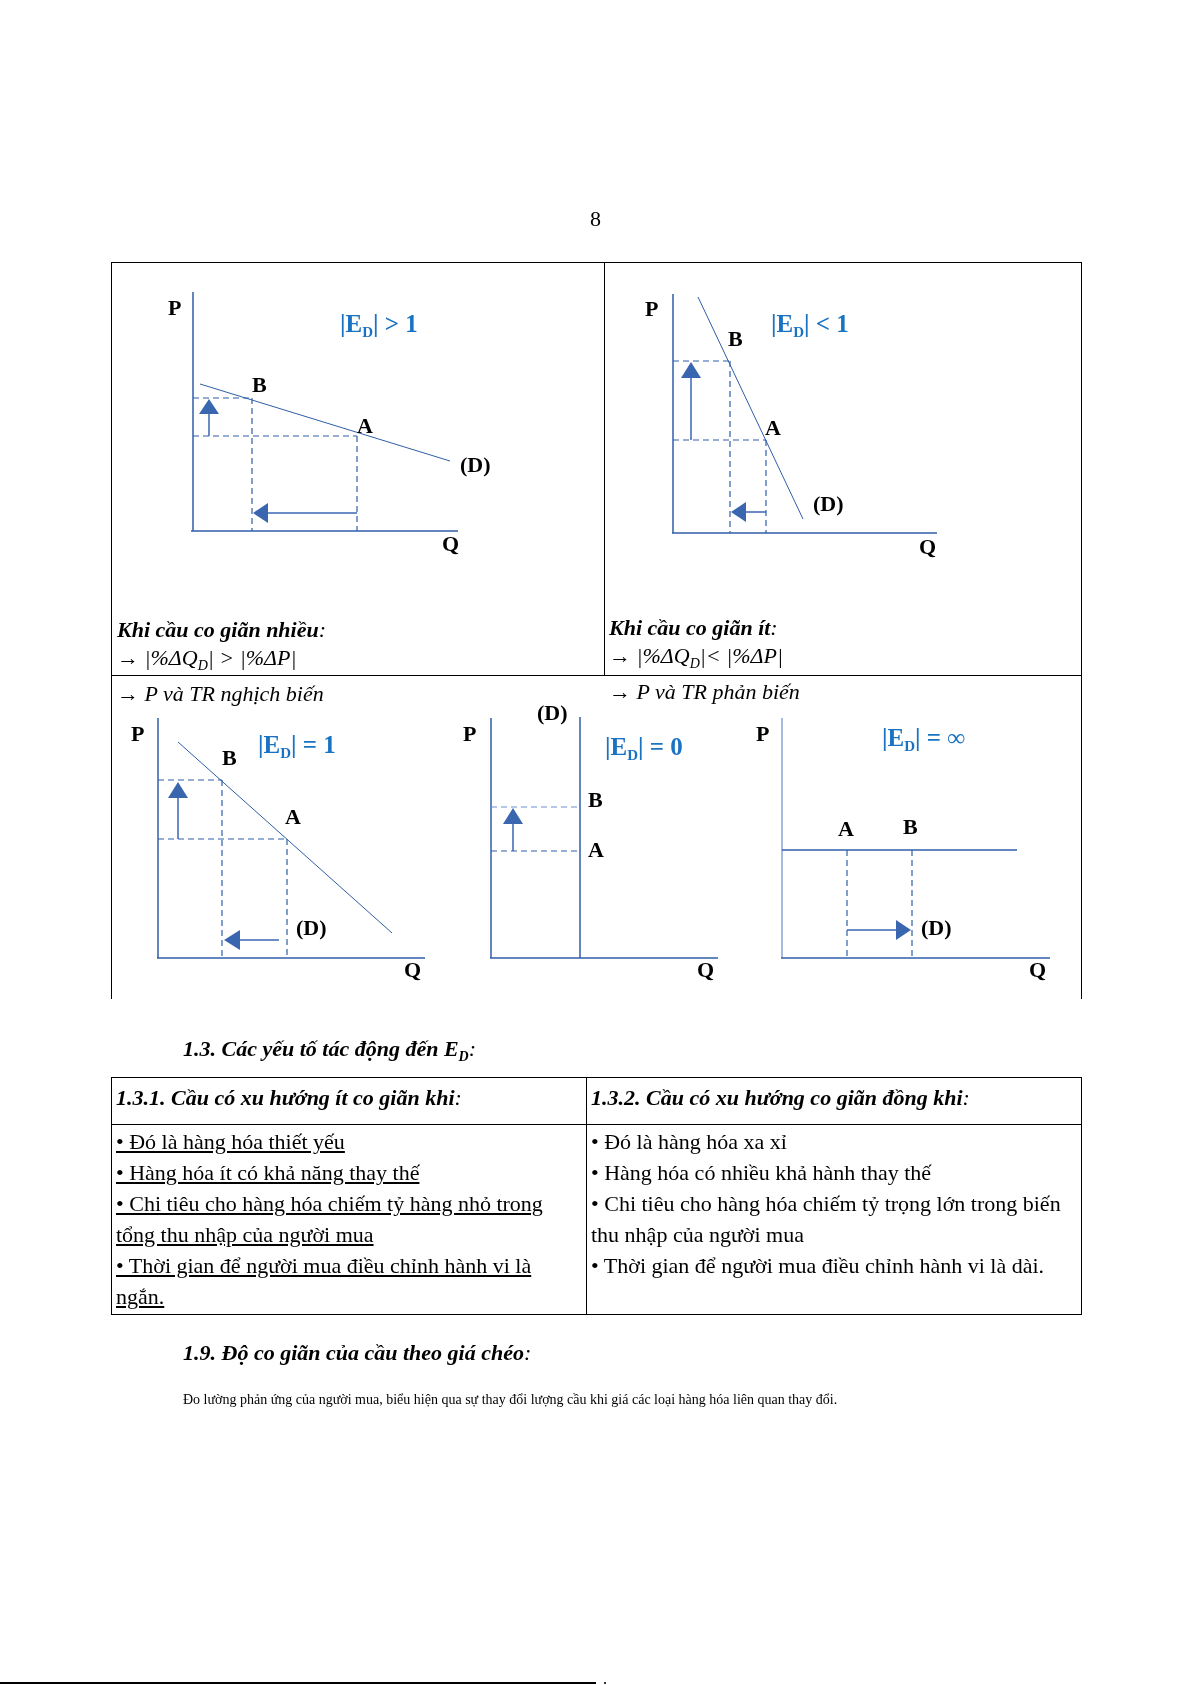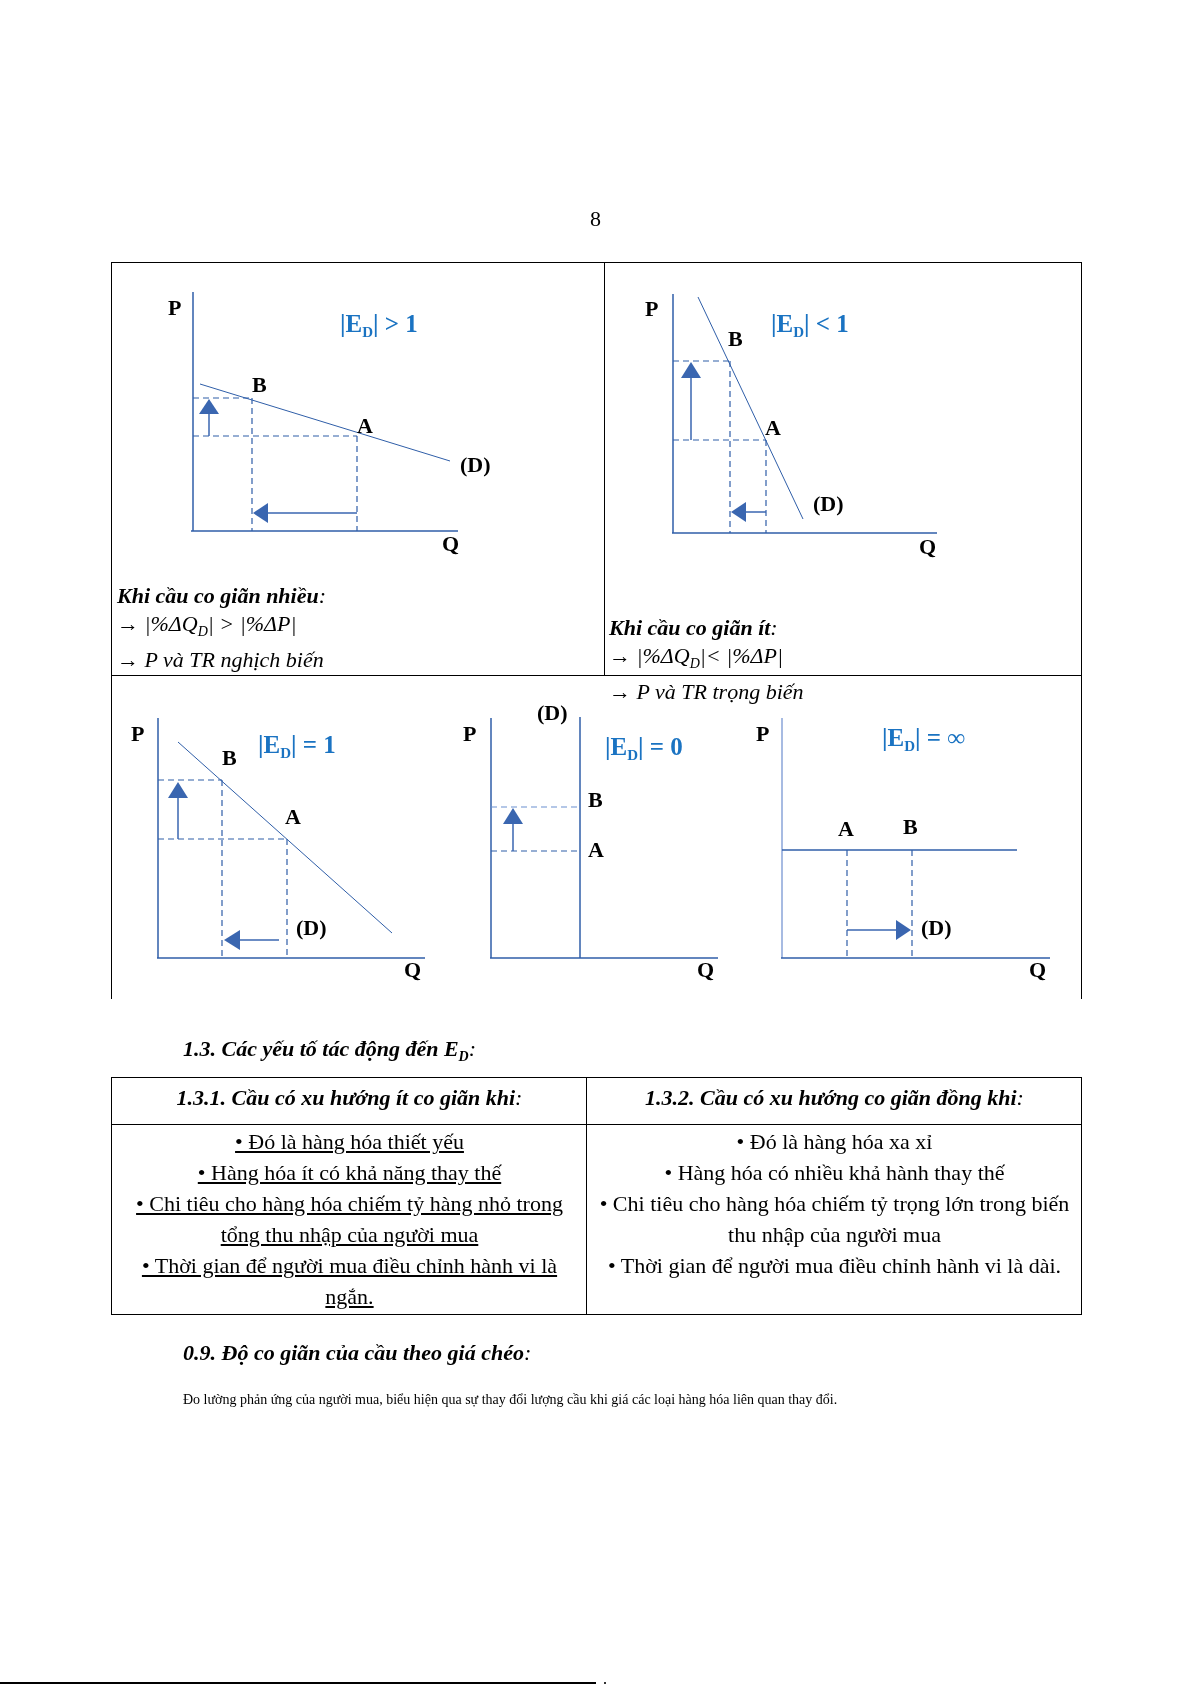--- a/index.html
+++ b/index.html
@@ -9,21 +9,21 @@
               font-size: 22px; }
   .vline { position: absolute; background: #000; }
   .hline { position: absolute; background: #000; }
   svg.fig { position: absolute; left: 0; top: 0; }
   .cap { position: absolute; font-style: italic; font-size: 22px; line-height: 28px; }
   .cap .title { font-weight: bold; }
   .section-h { position: absolute; font-style: italic; font-weight: bold; font-size: 22px; }
   table.factors { position: absolute; left: 111px; top: 1077px; width: 971px; border-collapse: collapse;
                   font-size: 22px; }
   table.factors td, table.factors th { border: 1px solid #000; vertical-align: top; padding: 1px 3px 2px 4px;
-                  line-height: 31px; text-align: center; }
+                  line-height: 31px; text-align: left; }
   table.factors th { font-weight: bold; font-style: italic; height: 40px; padding-top: 4px; }
   table.factors td.c1 { width: 467px; text-decoration: underline; }
   .para { position: absolute; left: 111px; top: 1384px; width: 970px; font-size: 14px; line-height: 32px; text-align: justify; }
   .footer-line { position: absolute; left: 0; top: 1682px; width: 596px; height: 2px; background: #000; }
   .footer-dot { position: absolute; left: 604px; top: 1682px; width: 2px; height: 2px; background: #333; }
   .axis-label { font-family: "Liberation Serif", serif; font-weight: bold; font-size: 22px; fill: #000; }
   .ed-label { font-family: "Liberation Serif", serif; font-weight: bold; font-size: 25px; fill: #1a73c2; }
   .ed-sub { font-size: 15px; }
 </style>
 </head>
@@ -132,29 +132,29 @@
     <polygon points="896,920 896,940 911,930" fill="#3a66b0"></polygon>
     <text class="axis-label" x="756" y="741">P</text>
     <text class="axis-label" x="1029" y="977">Q</text>
     <text class="axis-label" x="838" y="836">A</text>
     <text class="axis-label" x="903" y="834">B</text>
     <text class="axis-label" x="921" y="935">(D)</text>
     <text class="ed-label" x="882" y="746"><tspan>|E</tspan><tspan class="ed-sub" dy="5">D</tspan><tspan dy="-5">| = ∞</tspan></text>
   </g>
 </svg>
 
-<div class="cap" style="left:117px;top:582px;">
+<div class="cap" style="left:117px;top:616px;">
   <div><span class="title">Khi cầu co giãn nhiều</span><span>:</span></div>
   <div><span>→ |%ΔQ</span><sub style="font-size:14px">D</sub><span>| &gt; |%ΔP|</span></div>
   <div>→ P và TR nghịch biến</div>
 </div>
 <div class="cap" style="left:609px;top:582px;margin-top:32px;">
   <div><span class="title">Khi cầu co giãn ít</span><span>:</span></div>
   <div><span>→ |%ΔQ</span><sub style="font-size:14px">D</sub><span>|&lt; |%ΔP|</span></div>
-  <div>→ P và TR trọng biến</div>
+  <div>→ P và TR phản biến</div>
 </div>
 
 <div class="section-h" style="left:183px;top:1036px;">
   <span>1.3. Các yếu tố tác động đến E</span><sub style="font-size:14px">D</sub><span style="font-weight:normal">:</span>
 </div>
 
 <table class="factors">
   <tbody>
       <tr>
     <th class="c1"><span>1.3.1. Cầu có xu hướng ít co giãn khi</span><span style="font-weight:normal">:</span></th>
@@ -171,18 +171,18 @@
       <div>• Đó là hàng hóa xa xỉ</div>
       <div>• Hàng hóa có nhiều khả hành thay thế</div>
       <div>• Chi tiêu cho hàng hóa chiếm tỷ trọng lớn trong biến thu nhập của người mua</div>
       <div>• Thời gian để người mua điều chỉnh hành vi là dài.</div>
     </td>
   </tr>
 </tbody>
   </table>
 
 <div class="section-h" style="left:183px;top:1340px;">
-  <span>0.9. Độ co giãn của cầu theo giá chéo</span><span style="font-weight:normal">:</span>
+  <span>1.9. Độ co giãn của cầu theo giá chéo</span><span style="font-weight:normal">:</span>
 </div>
 <div class="para"><span style="display:inline-block;width:72px"></span><span>Đo lường phản ứng của người mua, biểu hiện qua sự thay đổi lượng cầu khi giá các loại hàng hóa liên quan thay đổi.</span></div>
 
 <div class="footer-line"></div>
 <div class="footer-dot"></div>
 
 </body></html>

